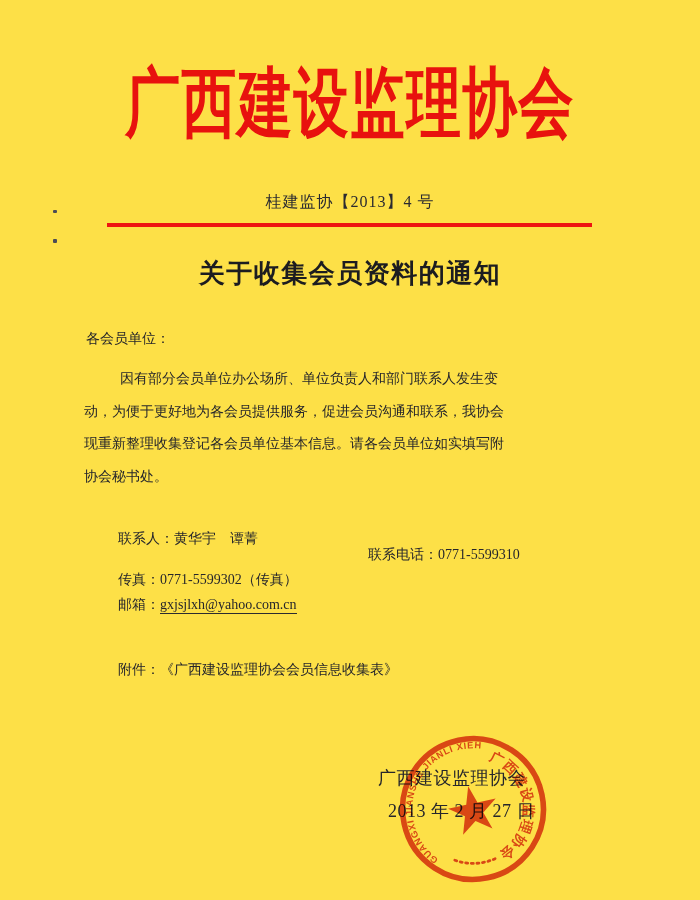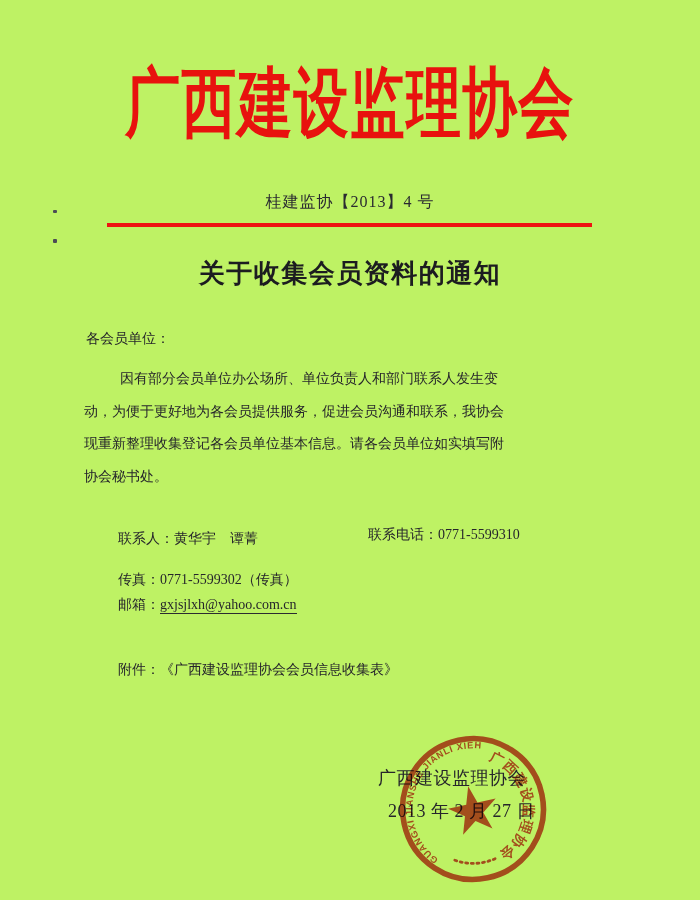--- a/index.html
+++ b/index.html
@@ -3,21 +3,21 @@
 <meta charset="utf-8">
 <style>
   html,body{margin:0;padding:0;}
   body{
     width:700px;height:900px;overflow:hidden;
     font-family:"Liberation Serif","DejaVu Serif",serif;
     background:#e9e9ec;
   }
   .page{
     position:relative;width:700px;height:900px;
-    background:#bef264;color:#26262b;
+    background:#fde047;color:#26262b;
   }
   .abs{position:absolute;}
   .center{left:0;width:700px;text-align:center;}
 
   .letterhead{
     top:62px;font-size:76px;font-weight:bold;line-height:1.1;
     color:#e8120e;transform:scaleX(0.72);transform-origin:50% 50%;
     letter-spacing:2px;white-space:nowrap;
   }
   .doc-number{
@@ -29,21 +29,21 @@
   .notice-title{
     top:256px;font-size:26px;font-weight:bold;letter-spacing:1.5px;color:#1c1c20;text-align:center;
   }
   .body-text{font-size:14px;color:#26262b;}
   .salutation{top:330px;left:86px;}
   .paragraph{top:363px;left:84px;width:540px;line-height:32.6px;}
   .paragraph .pline{white-space:nowrap;height:32.6px;}
   .paragraph .indent{text-indent:36px;}
 
   .contact-row{top:530px;left:118px;white-space:nowrap;}
-  .phone-group{top:526px;left:368px;white-space:nowrap;}
+  .phone-group{top:546px;left:368px;white-space:nowrap;}
   .fax-row{top:571px;left:118px;white-space:nowrap;}
   .email-row{top:596px;left:118px;white-space:nowrap;}
   .email-addr{
     font-family:"Liberation Serif","DejaVu Serif",serif;
     border-bottom:1.5px solid #2b2b30;padding-bottom:1px;
   }
   .attachment-row{top:661px;left:118px;white-space:nowrap;}
 
   .sig-org{top:766px;left:378px;font-size:18px;letter-spacing:0.5px;white-space:nowrap;}
   .sig-date{top:799px;left:388px;font-size:18px;letter-spacing:0.5px;white-space:nowrap;}

